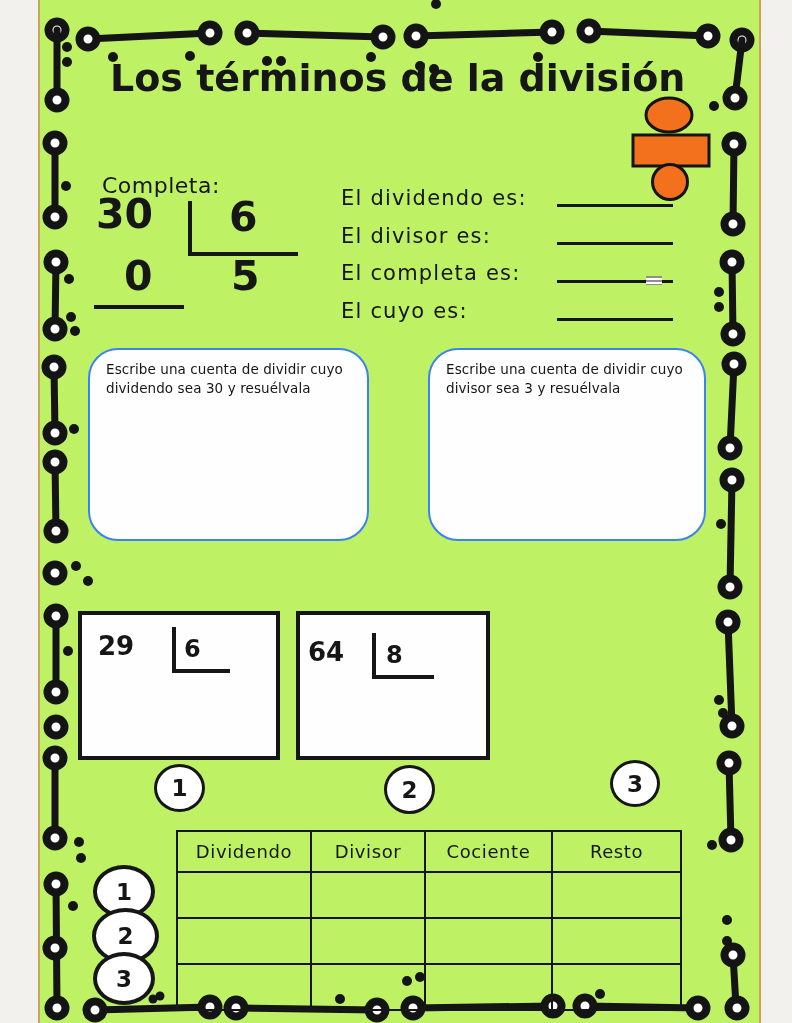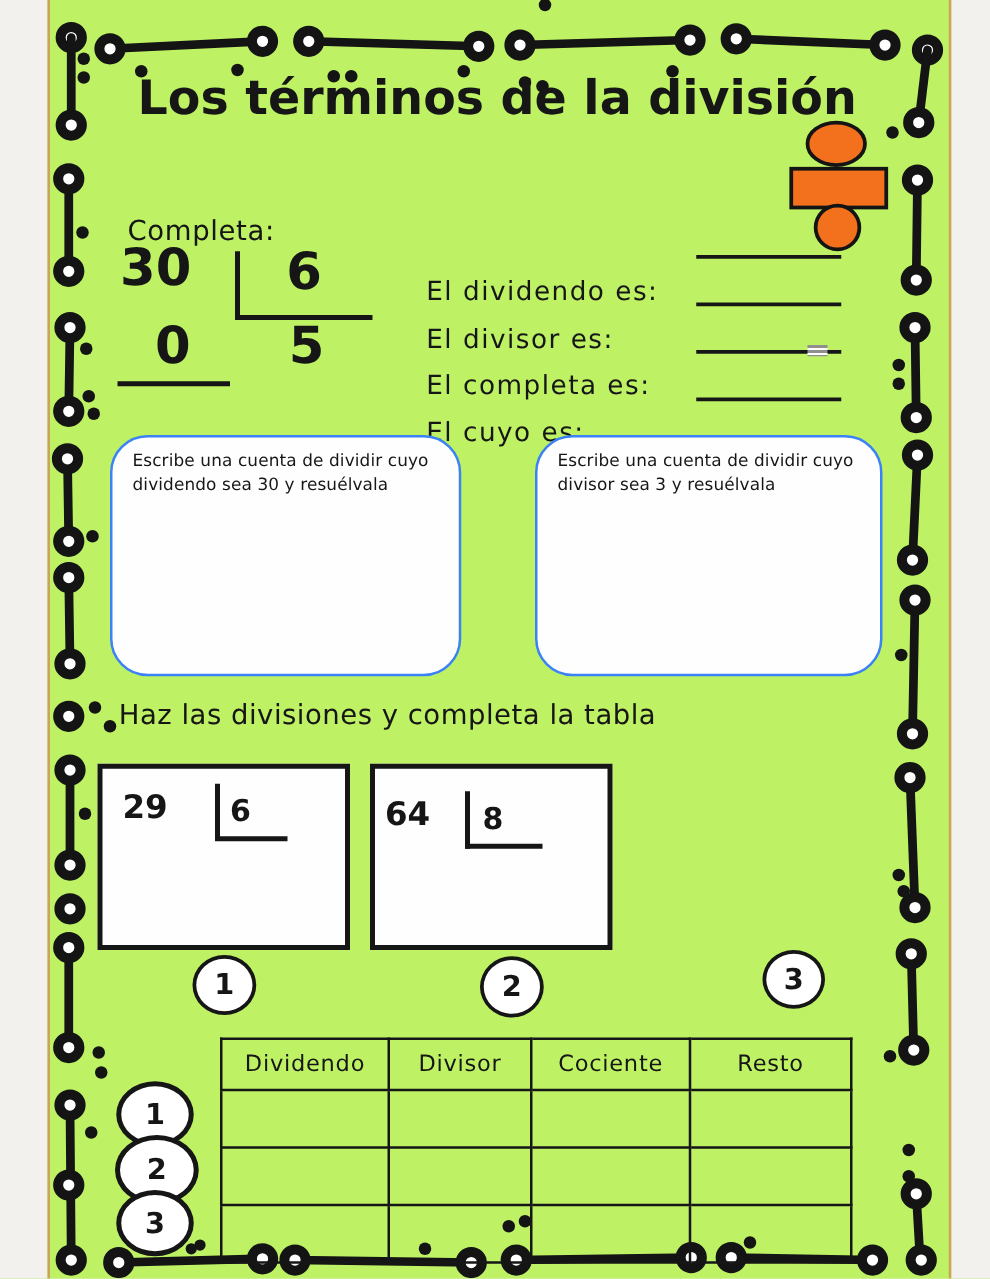--- a/index.html
+++ b/index.html
@@ -11,21 +11,21 @@
   .abs { position:absolute; }
   .margin-strip { position:absolute; top:0; height:100%; background:#f2f1ed; }
   .edge-line { position:absolute; top:0; width:2px; height:100%; background:#c9a45a; }
 
   .page-title { left:110px; top:56px; font-size:38px; font-weight:bold; letter-spacing:0px; white-space:nowrap; }
   .completa { left:102px; top:134px; font-size:22px; letter-spacing:0.5px;margin-top:39px; }
 
   .bignum { font-size:41px; font-weight:600; line-height:1; }
   .ink-line { background:#161616; }
 
-  .term-label { left:341px; font-size:21px; letter-spacing:1.2px; white-space:nowrap;margin-top:35px; }
+  .term-label { left:341px; font-size:21px; letter-spacing:1.2px; white-space:nowrap; }
   .term-line  { left:557px; width:116px; height:3px; background:#161616; }
   .artifact {
     left:646px; top:276px; width:16px; height:9px;
     background:repeating-linear-gradient(180deg,#8f8f8f 0 2px,#ffffff 2px 4px);
   }
 
   .pbox {
     position:absolute; top:348px; height:189px; background:#fefefe;
     border:2px solid #3b82f6; border-radius:30px;
   }
@@ -233,21 +233,20 @@
     <div class="abs term-line" style="top:318px"></div>
   </div>
 
   <div class="pbox" style="left:88px; width:277px">
     <p>Escribe una cuenta de dividir cuyo dividendo sea 30 y resuélvala</p>
   </div>
   <div class="pbox" style="left:428px; width:274px">
     <p>Escribe una cuenta de dividir cuyo divisor sea 3 y resuélvala</p>
   </div>
 
-  <div class="abs section-heading">Haz las divisiones y completa la tabla</div>
 
   <div class="exbox" style="left:78px; width:194px">
     <span class="exdividend" style="left:16px; top:18px">29</span>
     <div class="exbar-v" style="left:90px; top:12px; height:44px"></div>
     <div class="exbar-h" style="left:90px; top:54px; width:58px"></div>
     <span class="exdivisor" style="left:102px; top:22px">6</span>
   </div>
 
   <div class="exbox" style="left:296px; width:186px">
     <span class="exdividend" style="left:8px; top:24px">64</span>

